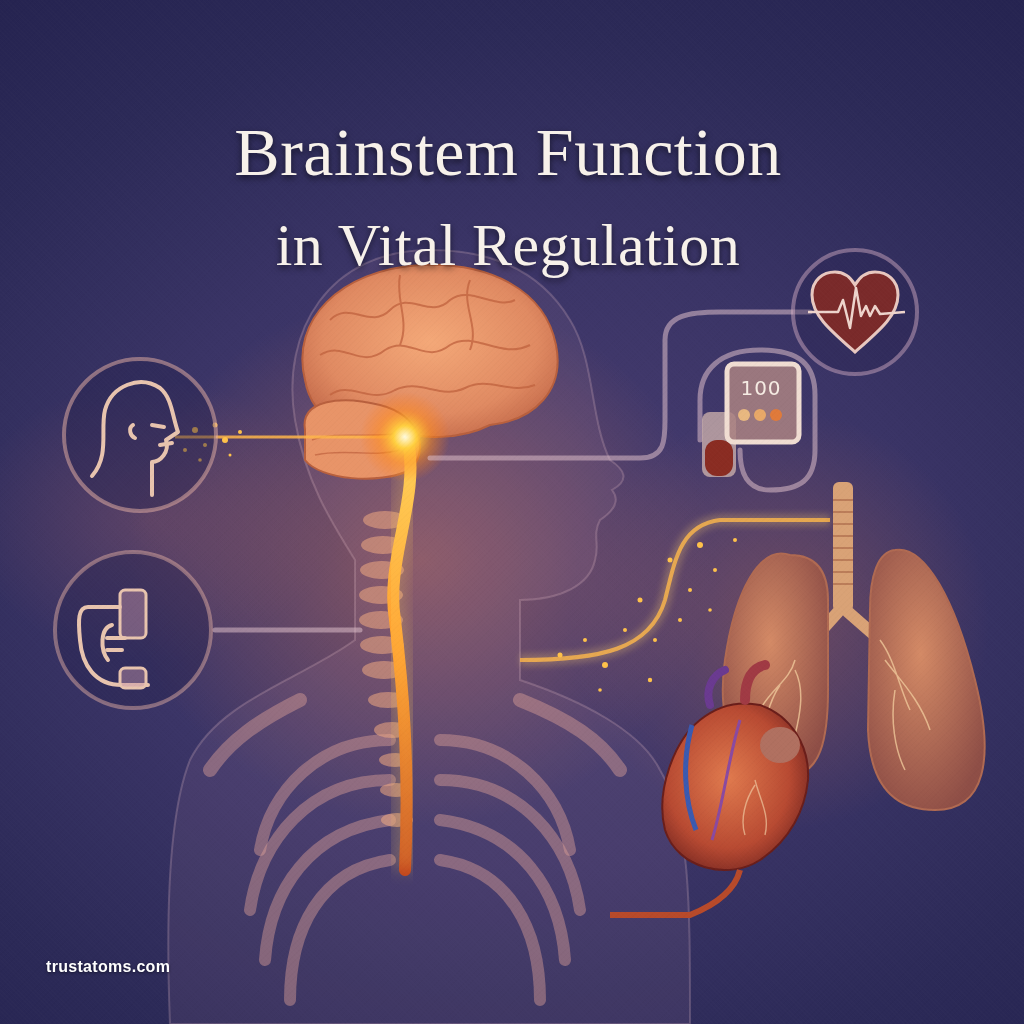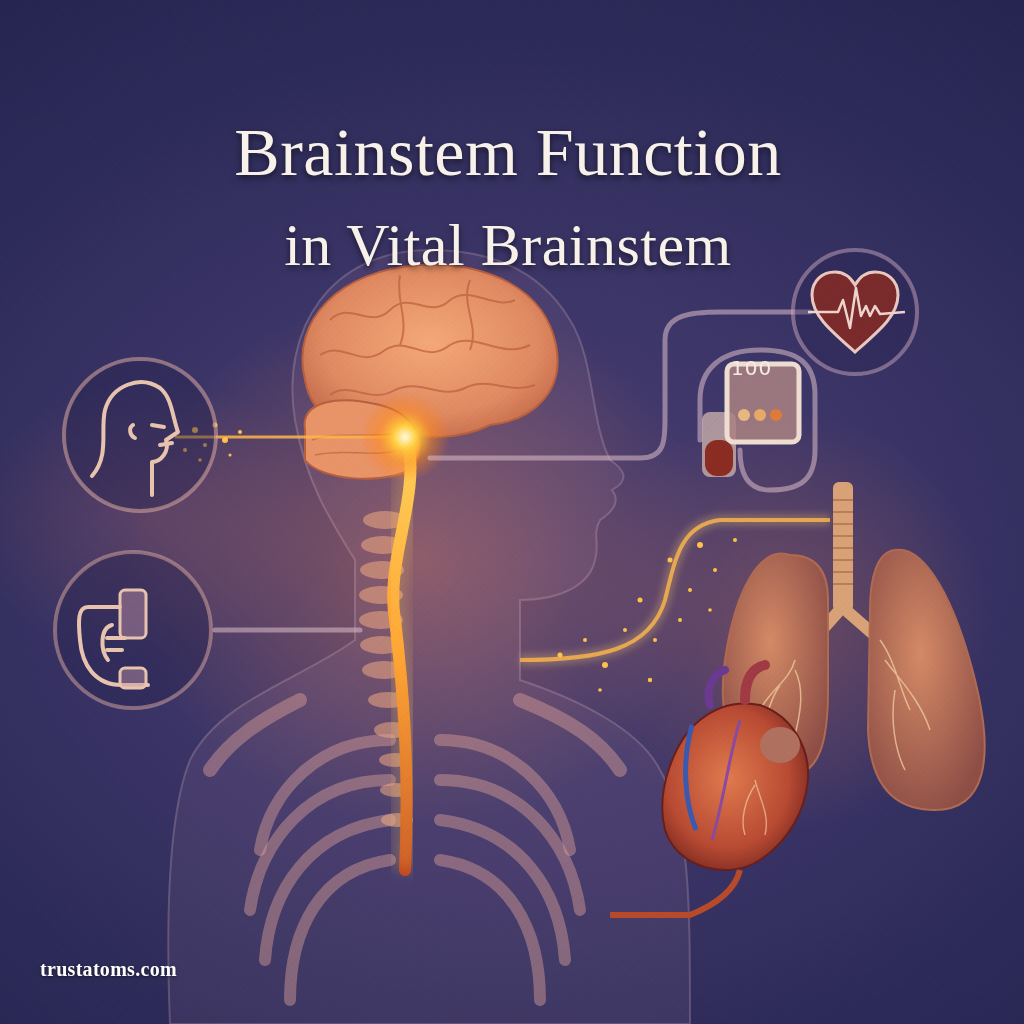--- a/index.html
+++ b/index.html
@@ -21,27 +21,27 @@
   .title {
     position:absolute; left:0; right:8px; text-align:center; color:#f7f1ea;
     font-family:"Liberation Serif","DejaVu Serif",serif; font-weight:400;
     text-shadow:0 3px 6px rgba(0,0,0,0.55);
     letter-spacing:0.5px;
   }
   .title.l1 { top:70px; font-size:68px; line-height:72px; }
   .title.l2 { top:162px; font-size:60px; line-height:66px; }
   .art { position:absolute; inset:0; }
   .brand {
-    position:absolute; left:40px; top:958px; color:#ffffff;
-    font-family:Liberation Serif, serif; font-weight:700;
-    font-size:20px; letter-spacing:0.3px;
+    position:absolute; left:46px; top:958px; color:#ffffff;
+    font-family:Liberation Sans, sans-serif; font-weight:700;
+    font-size:16px; letter-spacing:0.3px;
     text-shadow:0 1px 3px rgba(0,0,0,0.5);
   }
   .monitor-readout {
-    position:absolute; left:731px; top:356px; width:60px; text-align:left;
+    position:absolute; left:731px; top:376px; width:60px; text-align:center;
     color:#f6ece4; font-family:"DejaVu Sans","Liberation Sans",sans-serif;
     font-size:20px; letter-spacing:1px;
   }
 </style>
 </head>
 <body>
 
 <div class="poster">
 
   <svg class="art" width="1024" height="1024" viewBox="0 0 1024 1024">
@@ -240,16 +240,16 @@
         <path d="M755 780 C760 800 770 815 765 835 M755 785 C745 800 740 820 745 835"></path>
       </g>
     </g>
   </svg>
 
   <div class="monitor-readout">100</div>
 
   <div class="grain"></div>
 
   <h1 class="title l1">Brainstem Function</h1>
-  <h2 class="title l2">in Vital Brainstem</h2>
+  <h2 class="title l2">in Vital Regulation</h2>
 
   <div class="brand">trustatoms.com</div>
 </div>
 
 </body></html>

